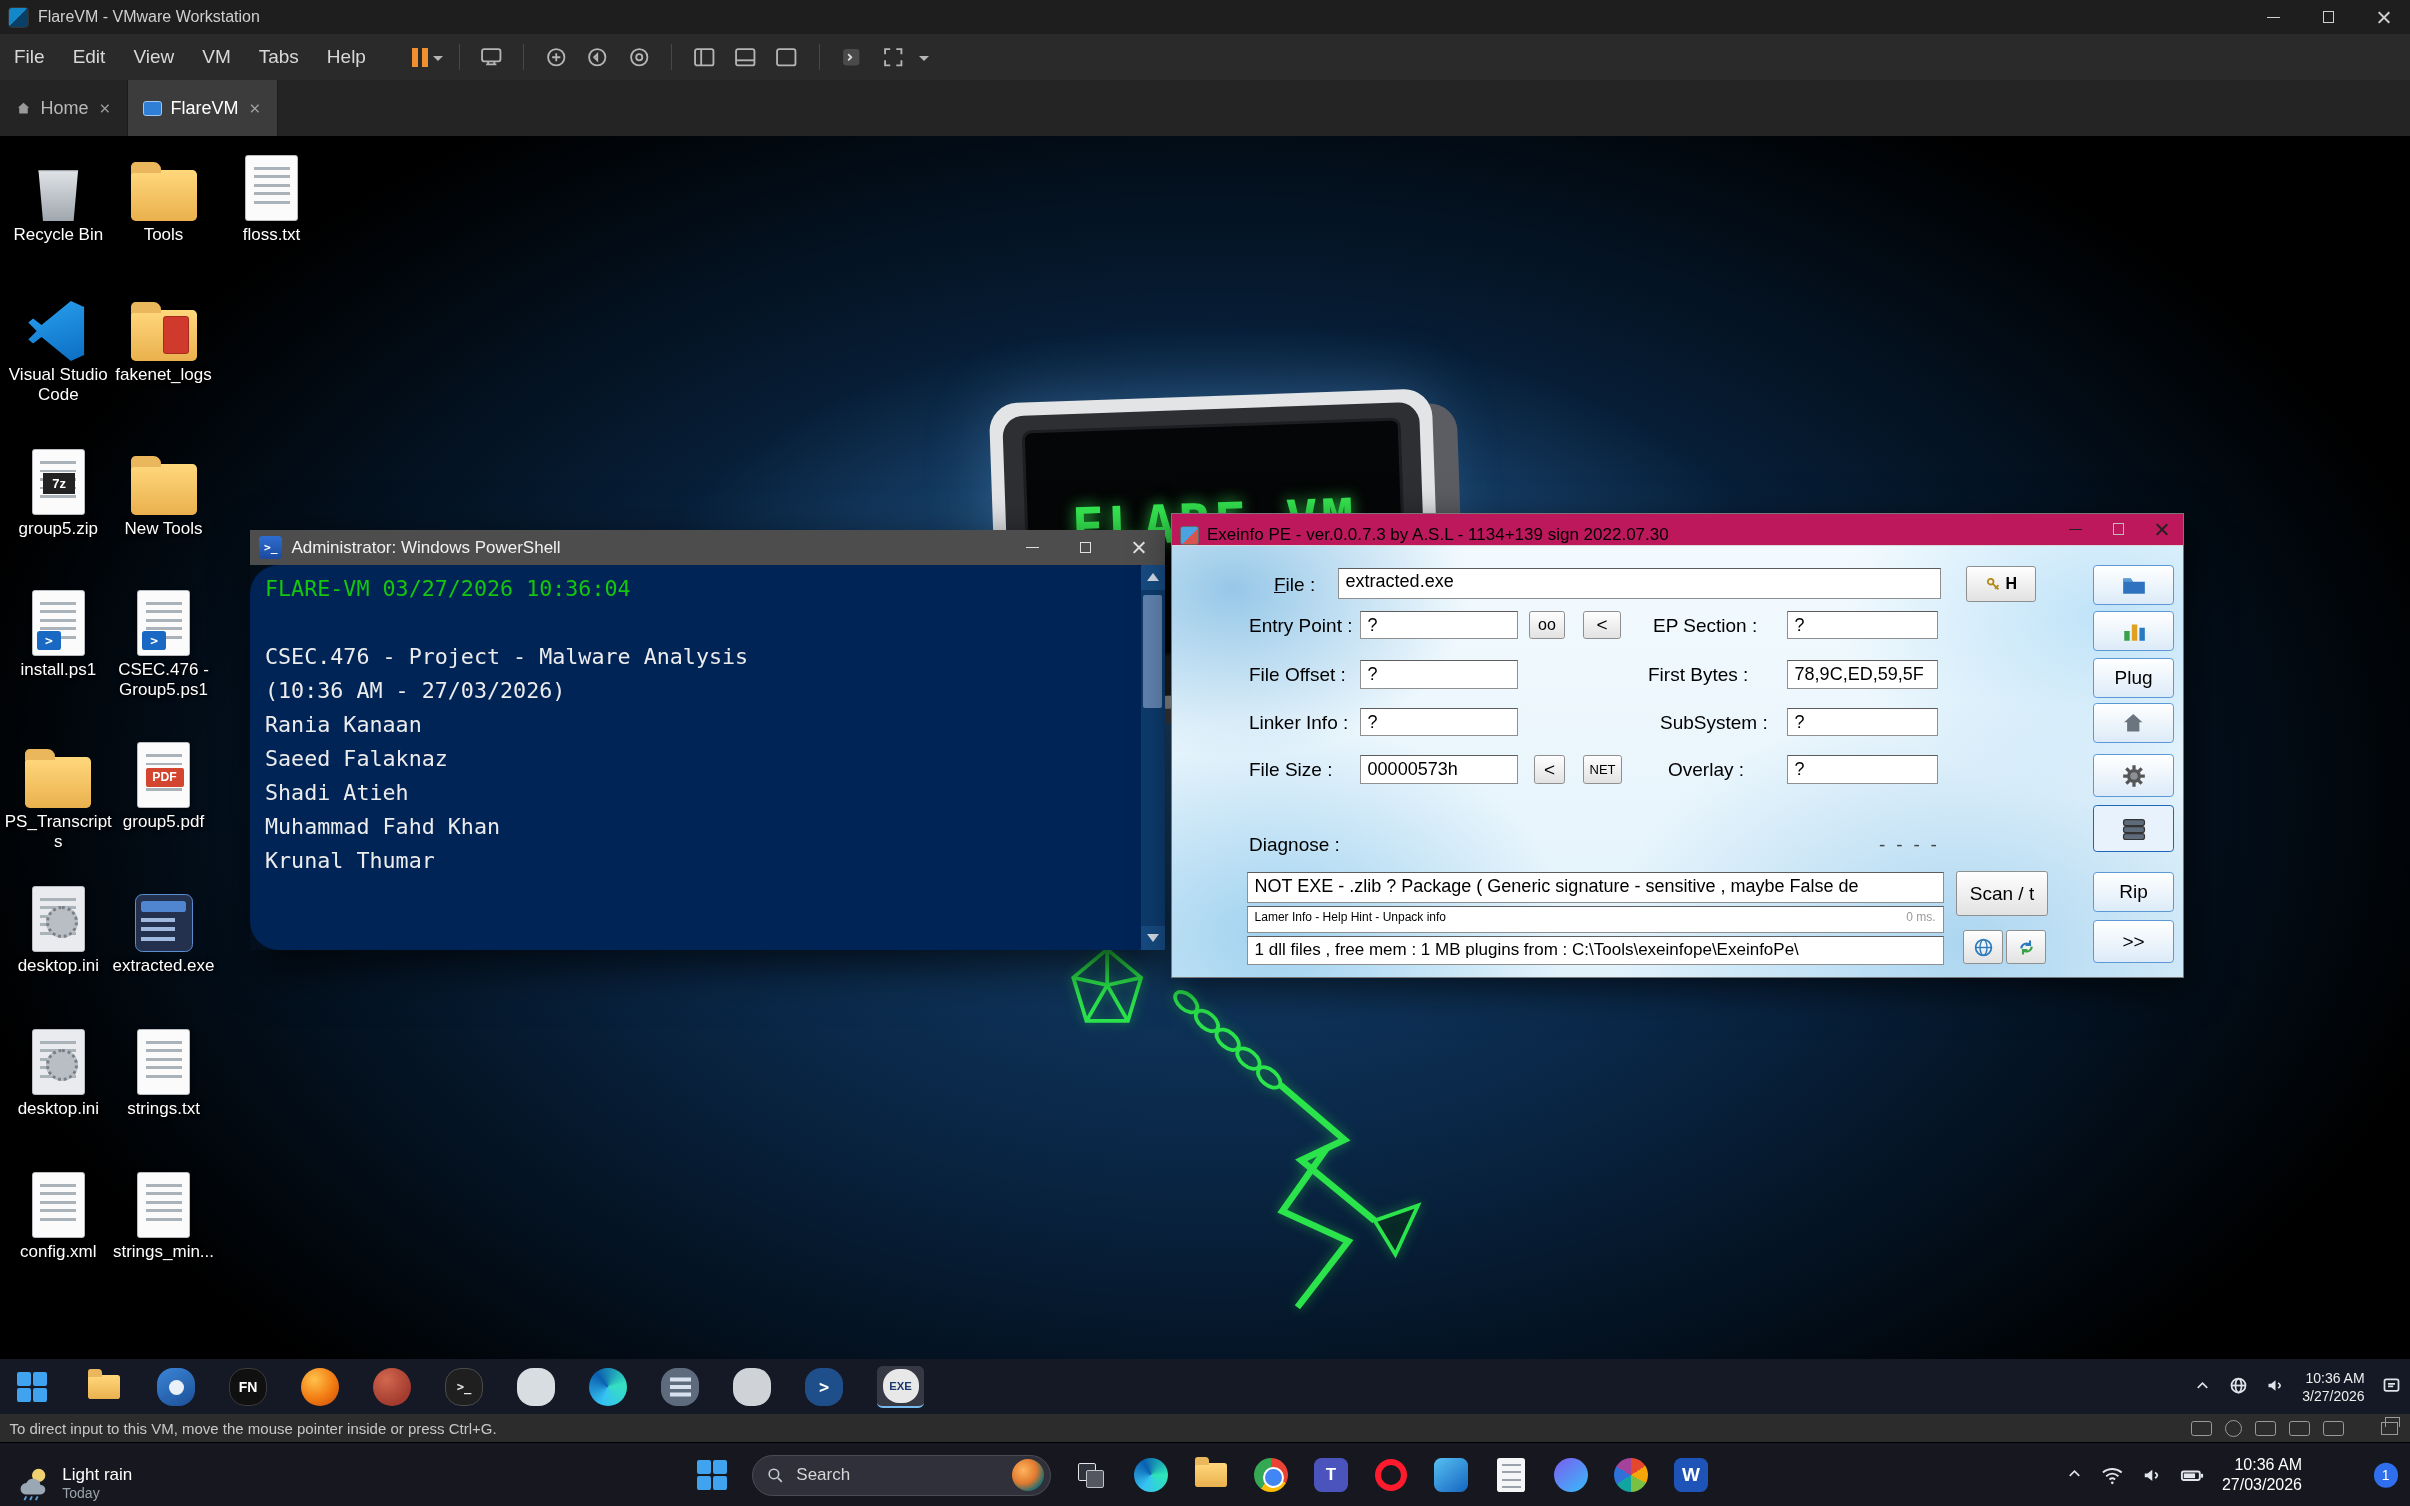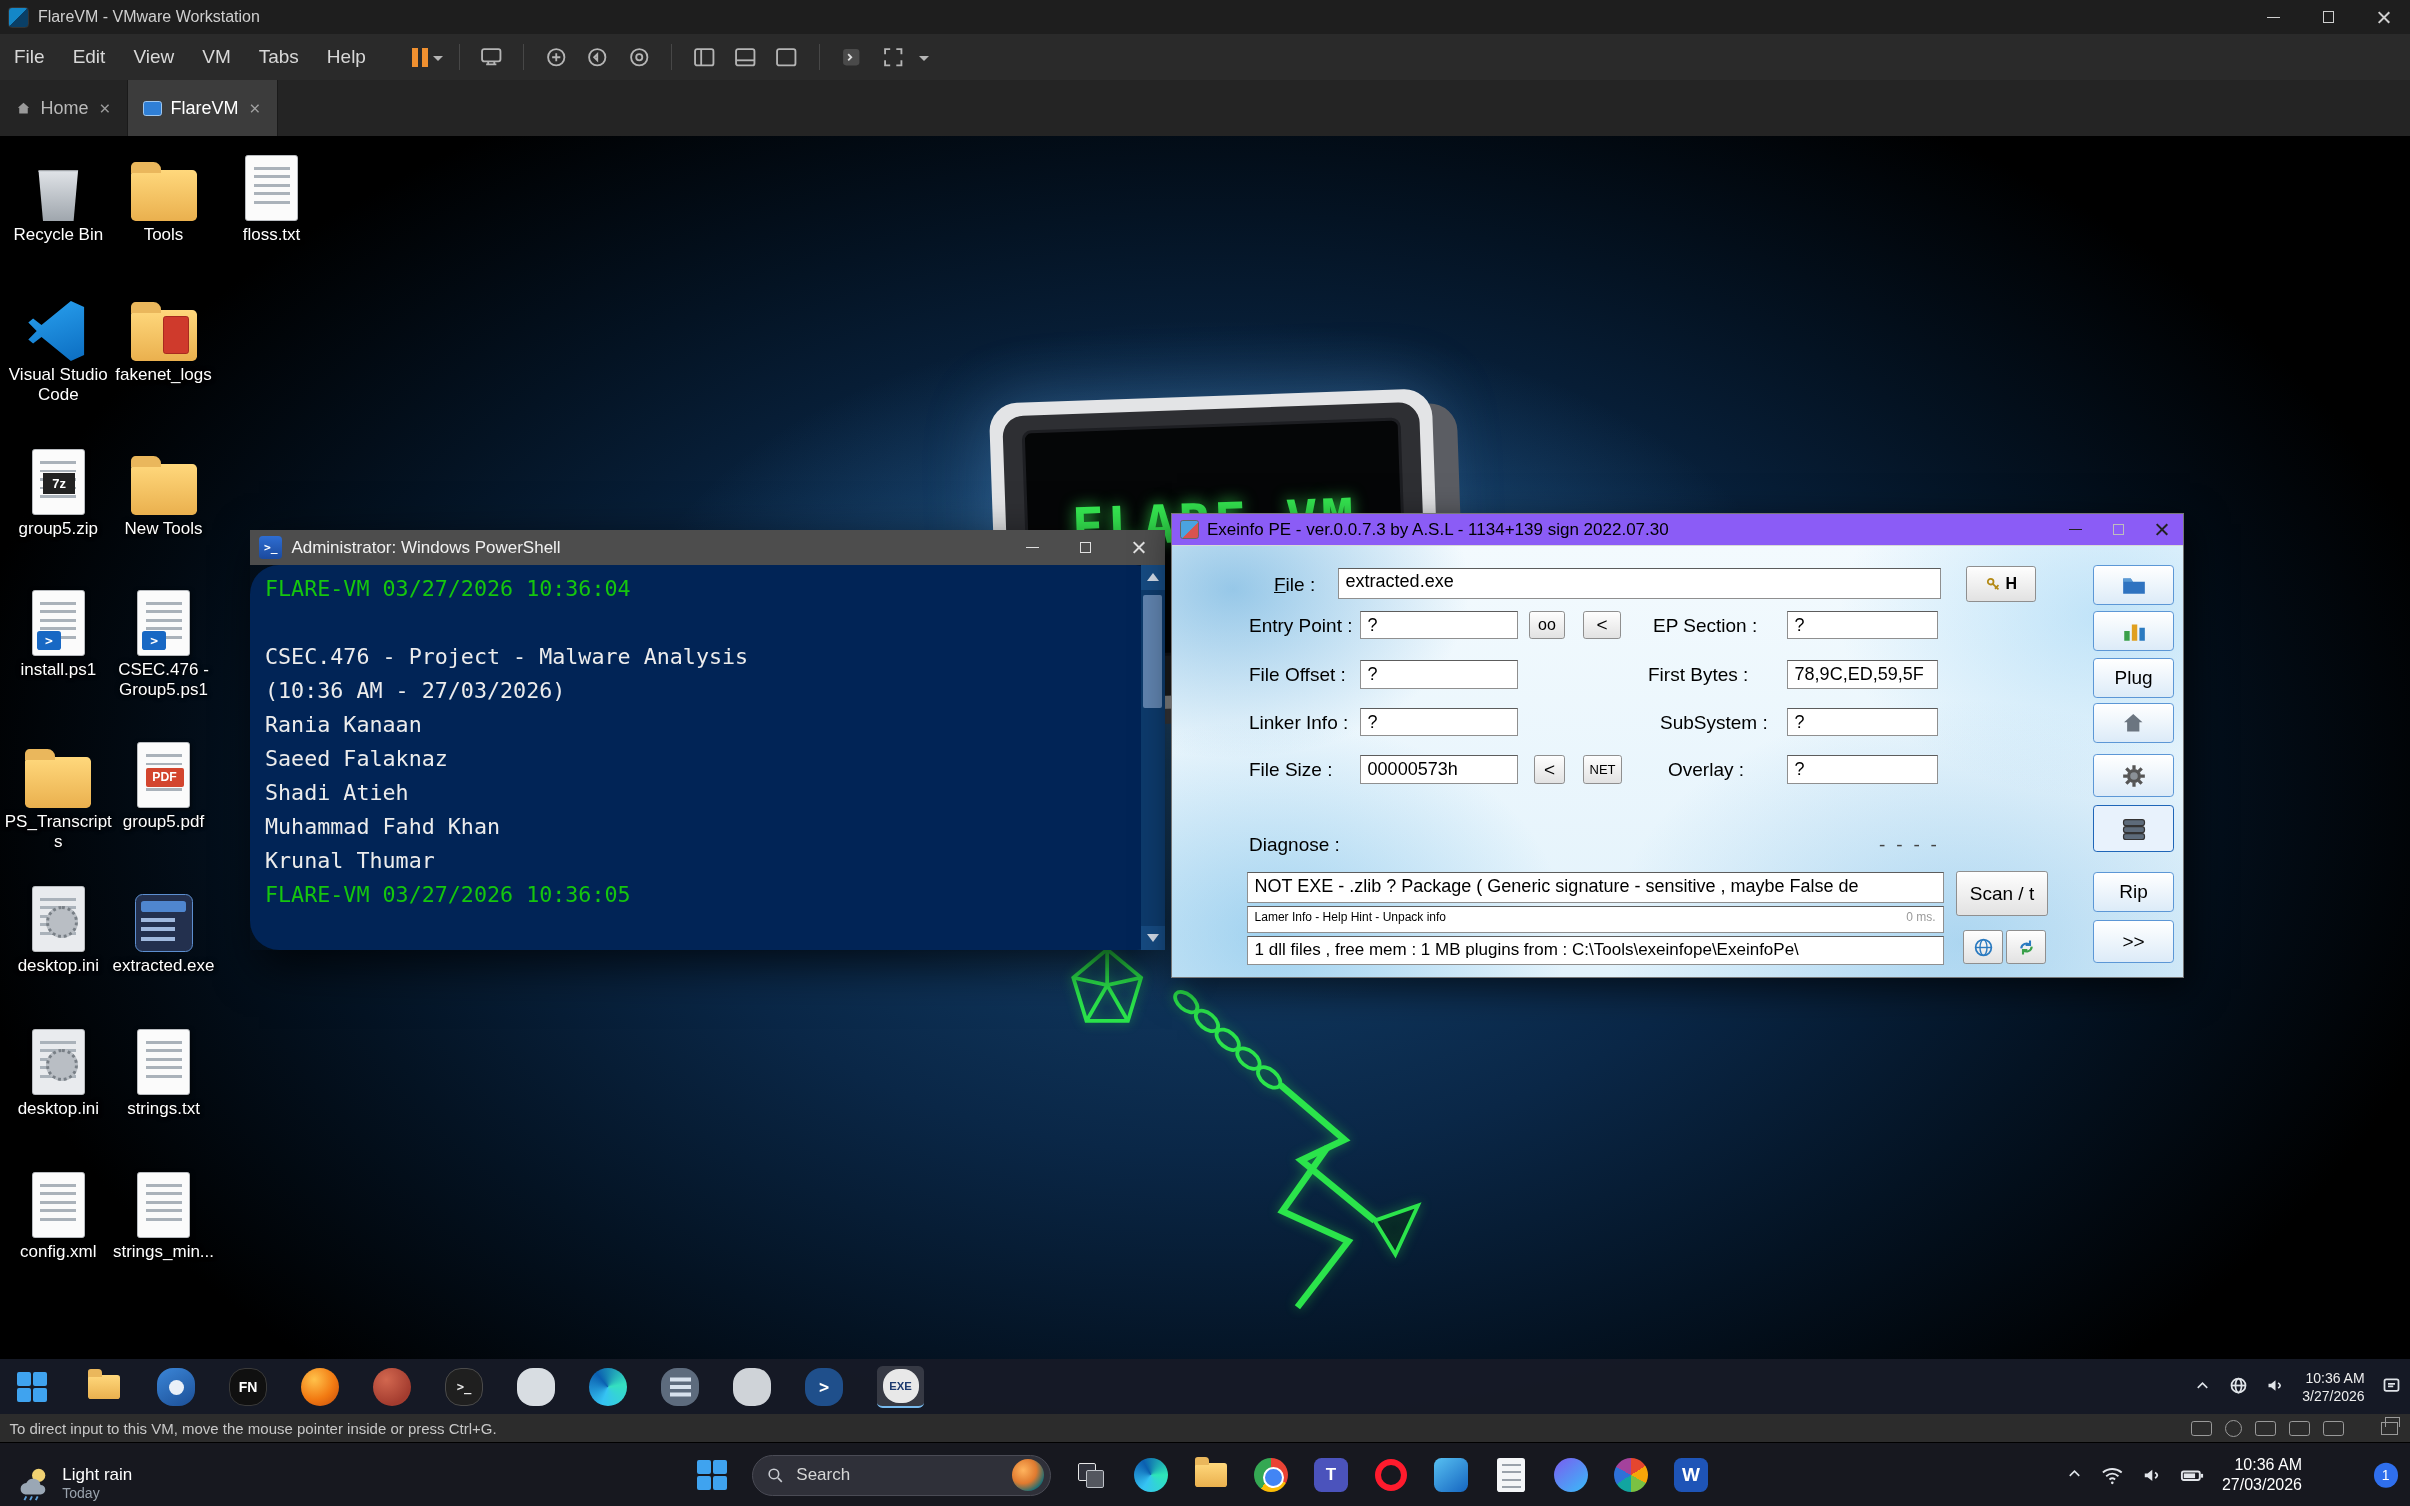--- a/index.html
+++ b/index.html
@@ -108,22 +108,22 @@
   .ps-scroll { position:absolute; top:35px; right:0; bottom:0; width:24.5px; background:#0d3a6b; }
   .sa { position:absolute; left:0; width:24.5px; height:24.5px; background:#164a80; display:flex; align-items:center; justify-content:center; }
   .sa.up { top:0; } .sa.down { bottom:0; }
   .tri-up { width:0; height:0; border:6.6px solid transparent; border-bottom:8.5px solid #cfd8e4; margin-top:-6.6px; }
   .tri-down { width:0; height:0; border:6.6px solid transparent; border-top:8.5px solid #cfd8e4; margin-bottom:-6.6px; }
   .thumb { position:absolute; left:2.8px; top:30px; width:19px; height:113px; background:#5f82ad; border-radius:1.9px; }
 
   
   #exe-win { position:absolute; left:1171px; top:377px; width:1013px; height:465px; z-index:40;
     background:#f0f0f0; border:0.9px solid #777; box-shadow:5.6px 11.3px 34px rgba(0,0,0,.65); }
-  .exe-tb { height:32px; background:#8b5cf6; border-bottom:0.9px solid #d8d8d8; display:flex;
-    align-items:center; font-size:17px; color:#000; padding-left:7.5px; gap:8.5px; }
+  .exe-tb { height:32px; background:#be185d; border-bottom:0.9px solid #d8d8d8; display:flex;
+    align-items:flex-end; font-size:17px; color:#000; padding-left:7.5px; gap:8.5px; }
   .exe-ico { width:19px; height:19px; border-radius:2.8px; border:0.9px solid #666;
     background:linear-gradient(135deg,#4aa3e0 55%,#d9534f 55%); }
   .wc3 { width:43px; height:32px; display:flex; align-items:center; justify-content:center; margin-left:0; }
   .exe-tb .win-controls { margin-left:auto; }
   .wc3 .gl-min { border-color:#222; } .wc3 .gl-max { border-color:#bdbdbd; }
   .wc3 .x-icon::before,.wc3 .x-icon::after { background:#222; }
   .exe-body { position:absolute; left:0; right:0; top:32px; bottom:0; overflow:hidden;
     background:
       radial-gradient(395px 282px at 6% 10%, rgba(60,150,210,.50), transparent 60%),
       radial-gradient(490px 358px at 10% 90%, rgba(80,170,225,.45), transparent 60%),
@@ -471,21 +471,20 @@
     <div class="ps-body">
       <div class="pl green">FLARE-VM 03/27/2026 10:36:04</div>
       <div class="pl"></div>
       <div class="pl">CSEC.476 - Project - Malware Analysis</div>
       <div class="pl">(10:36 AM - 27/03/2026)</div>
       <div class="pl">Rania Kanaan</div>
       <div class="pl">Saeed Falaknaz</div>
       <div class="pl">Shadi Atieh</div>
       <div class="pl">Muhammad Fahd Khan</div>
       <div class="pl">Krunal Thumar</div>
-      <div class="pl green">FLARE-VM 03/27/2026 10:36:05</div>
     </div>
     <div class="ps-scroll">
       <div class="sa up">
           <div class="tri-up"></div>
         </div>
       <div class="thumb"></div>
       <div class="sa down">
           <div class="tri-down"></div>
         </div>
     </div>

